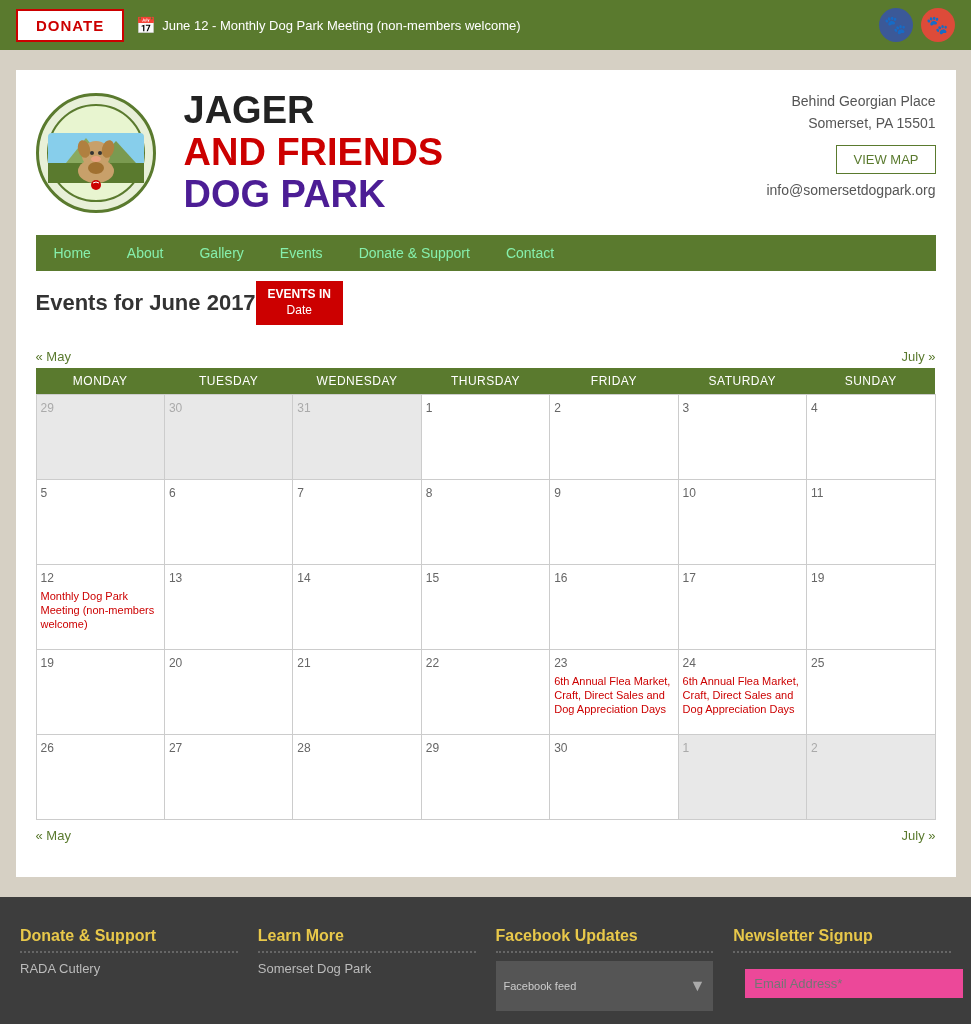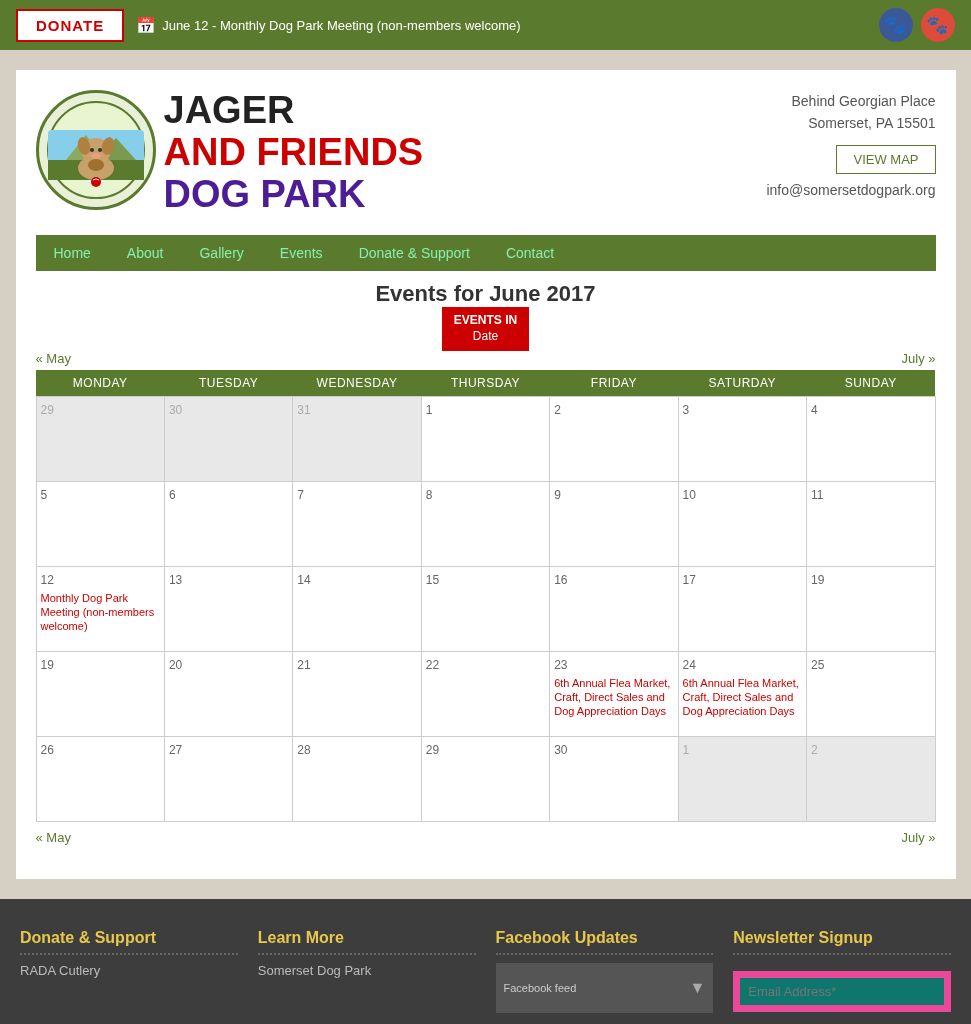--- a/index.html
+++ b/index.html
@@ -42,21 +42,21 @@
       padding: 20px;
     }
 
     
     .site-header {
       display: flex;
       justify-content: space-between;
       align-items: flex-start;
       margin-bottom: 20px;
     }
-    .logo-area { display: flex; align-items: flex-start; gap: 8px; }
+    .logo-area { display: flex; align-items: center; gap: 28px; }
     .logo-circle {
       width: 120px; height: 120px; border-radius: 50%;
       border: 3px solid #5a7a2e;
       background: #e8f0d8;
       display: flex; align-items: center; justify-content: center;
       overflow: hidden;
     }
     .dog-svg { width: 100px; height: 100px; }
     .site-title { font-size: 38px; font-weight: 900; color: #222; line-height: 1.1; }
     .header-right { text-align: right; }
@@ -89,22 +89,21 @@
       font-weight: normal;
       white-space: nowrap;
       text-align: right;
     }
 
     
     .calendar-section { padding: 10px 0; }
     .calendar-header-row {
       display: flex;
       align-items: center;
-      margin-bottom: 0;
-      flex-direction: column;
+      margin-bottom: 24px;
     }
     .cal-title { font-size: 22px; font-weight: bold; color: #333; }
     .events-in-badge {
       background: #cc0000;
       color: white;
       padding: 6px 12px;
       font-size: 12px;
       text-align: center;
       line-height: 1.3;
     }
@@ -172,24 +171,25 @@
       font-weight: bold;
       margin-bottom: 8px;
       padding-bottom: 6px;
       border-bottom: 2px dotted #666;
     }
     .footer-col p { font-size: 13px; color: #bbb; margin-top: 8px; }
     .footer-input {
       width: 100%;
       padding: 6px 8px;
       font-size: 13px;
-      border: 7px solid #ec4899;
-      background: #0f766e;
+      border: 1px solid #ec4899;
+      background: #ec4899;
       color: white;
       margin-top: 8px;
+      margin-left: 12px;
     }
     .fb-widget {
       width: 100%;
       height: 50px;
       background: #555;
       display: flex;
       align-items: center;
       justify-content: space-between;
       padding: 4px 8px;
       margin-top: 8px;

